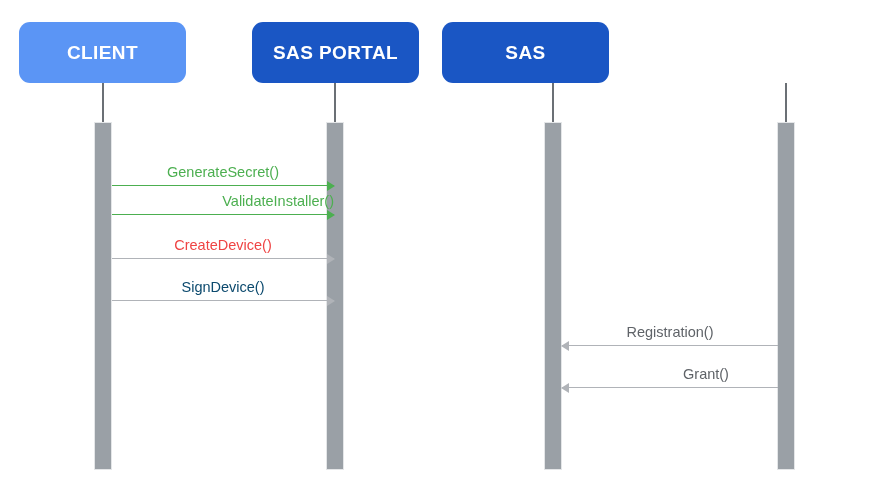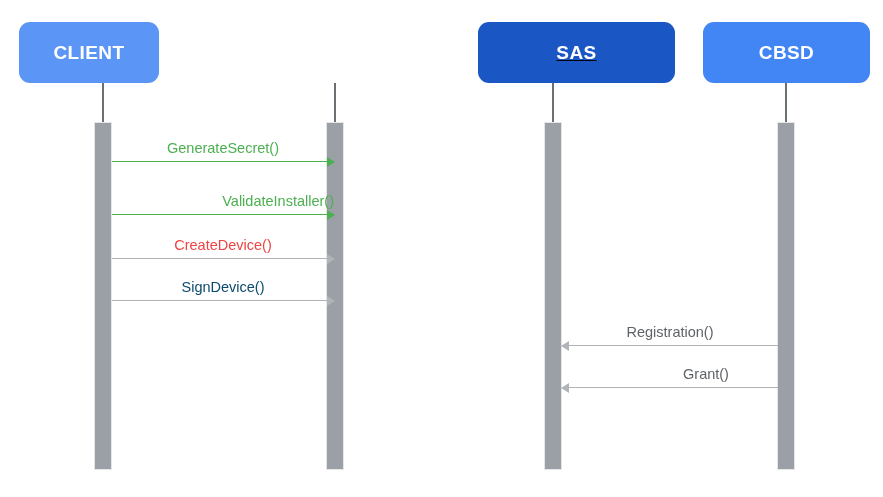--- a/index.html
+++ b/index.html
@@ -95,38 +95,38 @@
     font-size: 14.5px;
     white-space: nowrap;
     font-family: "Liberation Sans", sans-serif;
   }
 </style>
 </head>
 <body>
 
 <div id="canvas" style="width: 883px; height: 497px; background: rgb(255, 255, 255);">
 
-<div class="participant" style="left: 19px; top: 22px; width: 140px; background: rgb(91, 149, 245);">
+<div class="participant" style="left: 19px; top: 22px; width: 167px; background: rgb(91, 149, 245);">
       <span class="plabel" style="color: rgb(255, 255, 255);">CLIENT</span>
     </div>
     <div class="lifeline-stub" style="left: 102px; top: 83px; height: 39px; background: rgb(107, 112, 117);"></div>
+    <div class="participant" style="left: 252px; top: 22px; width: 167px; background: rgb(26, 86, 196);">
+      <span class="plabel" style="color: rgb(255, 255, 255);">SAS PORTAL</span>
+    </div>
     <div class="lifeline-stub" style="left: 334px; top: 83px; height: 39px; background: rgb(107, 112, 117);"></div>
-    <div class="participant" style="left: 478px; top: 22px; width: 197px; background: rgb(26, 86, 196); text-decoration: underline;">
+    <div class="participant" style="left: 442px; top: 22px; width: 167px; background: rgb(26, 86, 196);">
       <span class="plabel" style="color: rgb(255, 255, 255);">SAS</span>
     </div>
     <div class="lifeline-stub" style="left: 552px; top: 83px; height: 39px; background: rgb(107, 112, 117);"></div>
-    <div class="participant" style="left: 703px; top: 22px; width: 167px; background: rgb(66, 133, 244);">
-      <span class="plabel" style="color: rgb(255, 255, 255);">CBSD</span>
-    </div>
     <div class="lifeline-stub" style="left: 785px; top: 83px; height: 39px; background: rgb(107, 112, 117);"></div>
     <div class="activation" style="left: 94px; top: 122px; height: 348px; background: rgb(154, 160, 166); border-color: rgb(228, 230, 232);"></div>
     <div class="activation" style="left: 326px; top: 122px; height: 348px; background: rgb(154, 160, 166); border-color: rgb(228, 230, 232);"></div>
     <div class="activation" style="left: 544px; top: 122px; height: 348px; background: rgb(154, 160, 166); border-color: rgb(228, 230, 232);"></div>
     <div class="activation" style="left: 777px; top: 122px; height: 348px; background: rgb(154, 160, 166); border-color: rgb(228, 230, 232);"></div>
-    <div class="message" style="left: 112px; top: 161px; width: 222px;">
+    <div class="message" style="left: 112px; top: 185px; width: 222px;">
       <div class="msg-line" style="border-top-color: rgb(76, 175, 80);"></div>
       <div class="msg-head to-right" style="border-left-color: rgb(76, 175, 80);"></div>
       <div class="msg-label" style="color: rgb(76, 175, 80);">GenerateSecret()</div>
     </div>
     <div class="message" style="left: 112px; top: 214px; width: 222px;">
       <div class="msg-line" style="border-top-color: rgb(76, 175, 80);"></div>
       <div class="msg-head to-right" style="border-left-color: rgb(76, 175, 80);"></div>
       <div class="msg-label" style="color: rgb(76, 175, 80); text-align: right;">ValidateInstaller()</div>
     </div>
     <div class="message" style="left: 112px; top: 258px; width: 222px;">

